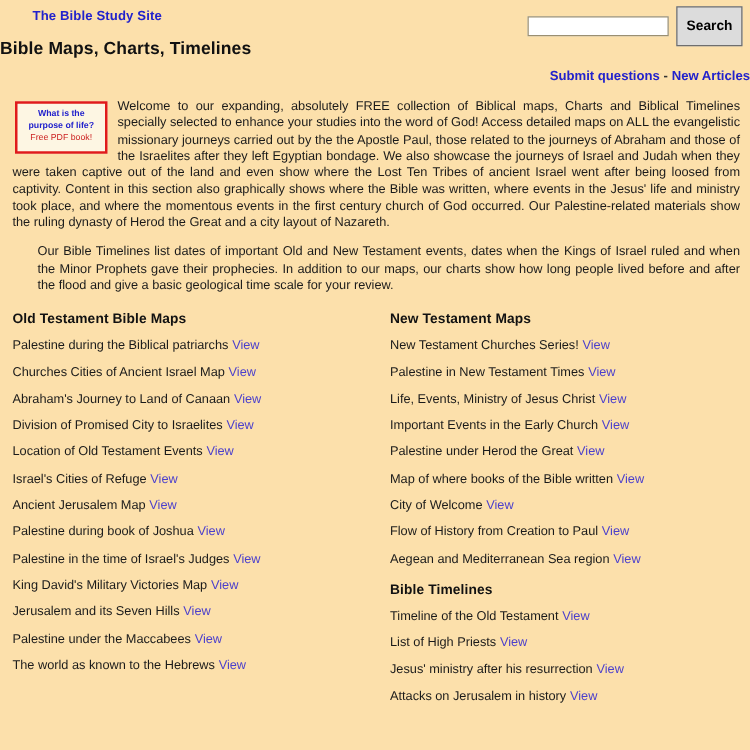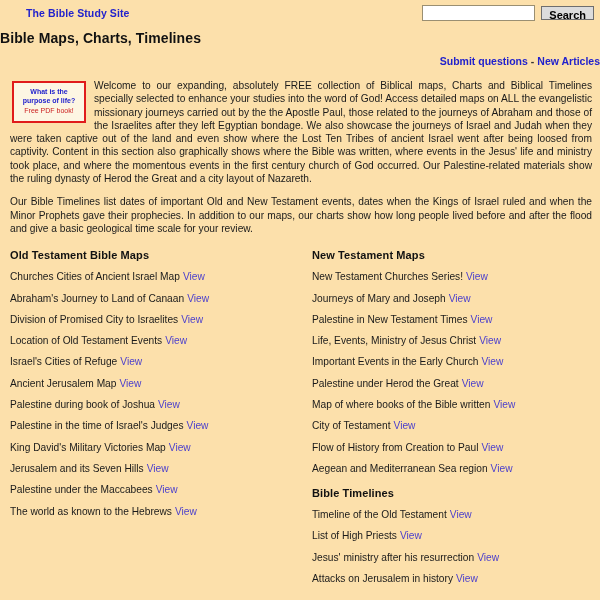--- a/index.html
+++ b/index.html
@@ -46,21 +46,21 @@
     height: 14px;
     border: 1px solid #9a8f72;
     background: #ffffff;
     font-family: "Liberation Sans", sans-serif;
     font-size: 10px;
     padding: 0 3px;
     outline: none;
     box-sizing: content-box;
   }
   .search-button {
-    height: 14px;
+    height: 32px;
     padding: 0 7px;
     background: #dcdcdc;
     border: 1px solid #6e6e6e;
     font-family: "Liberation Sans", sans-serif;
     font-size: 11px;
     font-weight: bold;
     color: #000000;
     cursor: pointer;
     line-height: 16px;
   }
@@ -120,20 +120,21 @@
   .intro-p {
     font-size: 10.2px;
     line-height: 13.3px;
     text-align: justify;
     color: #1a1a1a;
     margin: 0;
   }
   .intro-p + .intro-p {
     margin-top: 10px;
     clear: both;
+    margin-left: 20px;
   }
 
   
   .columns {
     clear: both;
     display: flex;
     padding: 0 6px 0 10px;
     margin-top: 14px;
   }
   .col {
@@ -198,20 +199,21 @@
   </div>
   <p class="intro-p">Welcome to our expanding, absolutely FREE collection of Biblical maps, Charts and Biblical Timelines specially selected to enhance your studies into the word of God! Access detailed maps on ALL the evangelistic missionary journeys carried out by the the Apostle Paul, those related to the journeys of Abraham and those of the Israelites after they left Egyptian bondage. We also showcase the journeys of Israel and Judah when they were taken captive out of the land and even show where the Lost Ten Tribes of ancient Israel went after being loosed from captivity. Content in this section also graphically shows where the Bible was written, where events in the Jesus' life and ministry took place, and where the momentous events in the first century church of God occurred. Our Palestine-related materials show the ruling dynasty of Herod the Great and a city layout of Nazareth.</p>
   <p class="intro-p">Our Bible Timelines list dates of important Old and New Testament events, dates when the Kings of Israel ruled and when the Minor Prophets gave their prophecies. In addition to our maps, our charts show how long people lived before and after the flood and give a basic geological time scale for your review.</p>
 </div>
 
 <div class="columns">
 
   <div class="col col-left">
     <div class="col-heading">Old Testament Bible Maps</div>
     <div>
+      <div class="link-row"><span class="label">Palestine during the Biblical patriarchs</span><a class="view" href="#">View</a></div>
       <div class="link-row"><span class="label">Churches Cities of Ancient Israel Map</span><a class="view" href="#">View</a></div>
       <div class="link-row"><span class="label">Abraham's Journey to Land of Canaan</span><a class="view" href="#">View</a></div>
       <div class="link-row"><span class="label">Division of Promised City to Israelites</span><a class="view" href="#">View</a></div>
       <div class="link-row"><span class="label">Location of Old Testament Events</span><a class="view" href="#">View</a></div>
       <div class="link-row"><span class="label">Israel's Cities of Refuge</span><a class="view" href="#">View</a></div>
       <div class="link-row"><span class="label">Ancient Jerusalem Map</span><a class="view" href="#">View</a></div>
       <div class="link-row"><span class="label">Palestine during book of Joshua</span><a class="view" href="#">View</a></div>
       <div class="link-row"><span class="label">Palestine in the time of Israel's Judges</span><a class="view" href="#">View</a></div>
       <div class="link-row"><span class="label">King David's Military Victories Map</span><a class="view" href="#">View</a></div>
       <div class="link-row"><span class="label">Jerusalem and its Seven Hills</span><a class="view" href="#">View</a></div>
@@ -220,27 +222,26 @@
     </div>
 
     <div class="gap-block"></div>
 
   </div>
 
   <div class="col col-right">
     <div class="col-heading">New Testament Maps</div>
     <div>
       <div class="link-row"><span class="label">New Testament Churches Series!</span><a class="view" href="#">View</a></div>
-      <div class="link-row"><span class="label">Journeys of Mary and Joseph</span><a class="view" href="#">View</a></div>
       <div class="link-row"><span class="label">Palestine in New Testament Times</span><a class="view" href="#">View</a></div>
       <div class="link-row"><span class="label">Life, Events, Ministry of Jesus Christ</span><a class="view" href="#">View</a></div>
       <div class="link-row"><span class="label">Important Events in the Early Church</span><a class="view" href="#">View</a></div>
       <div class="link-row"><span class="label">Palestine under Herod the Great</span><a class="view" href="#">View</a></div>
       <div class="link-row"><span class="label">Map of where books of the Bible written</span><a class="view" href="#">View</a></div>
-      <div class="link-row"><span class="label">City of Testament</span><a class="view" href="#">View</a></div>
+      <div class="link-row"><span class="label">City of Welcome</span><a class="view" href="#">View</a></div>
       <div class="link-row"><span class="label">Flow of History from Creation to Paul</span><a class="view" href="#">View</a></div>
       <div class="link-row"><span class="label">Aegean and Mediterranean Sea region</span><a class="view" href="#">View</a></div>
     </div>
 
     <div class="col-heading spaced">Bible Timelines</div>
     <div>
       <div class="link-row"><span class="label">Timeline of the Old Testament</span><a class="view" href="#">View</a></div>
       <div class="link-row"><span class="label">List of High Priests</span><a class="view" href="#">View</a></div>
       <div class="link-row"><span class="label">Jesus' ministry after his resurrection</span><a class="view" href="#">View</a></div>
       <div class="link-row"><span class="label">Attacks on Jerusalem in history</span><a class="view" href="#">View</a></div>

